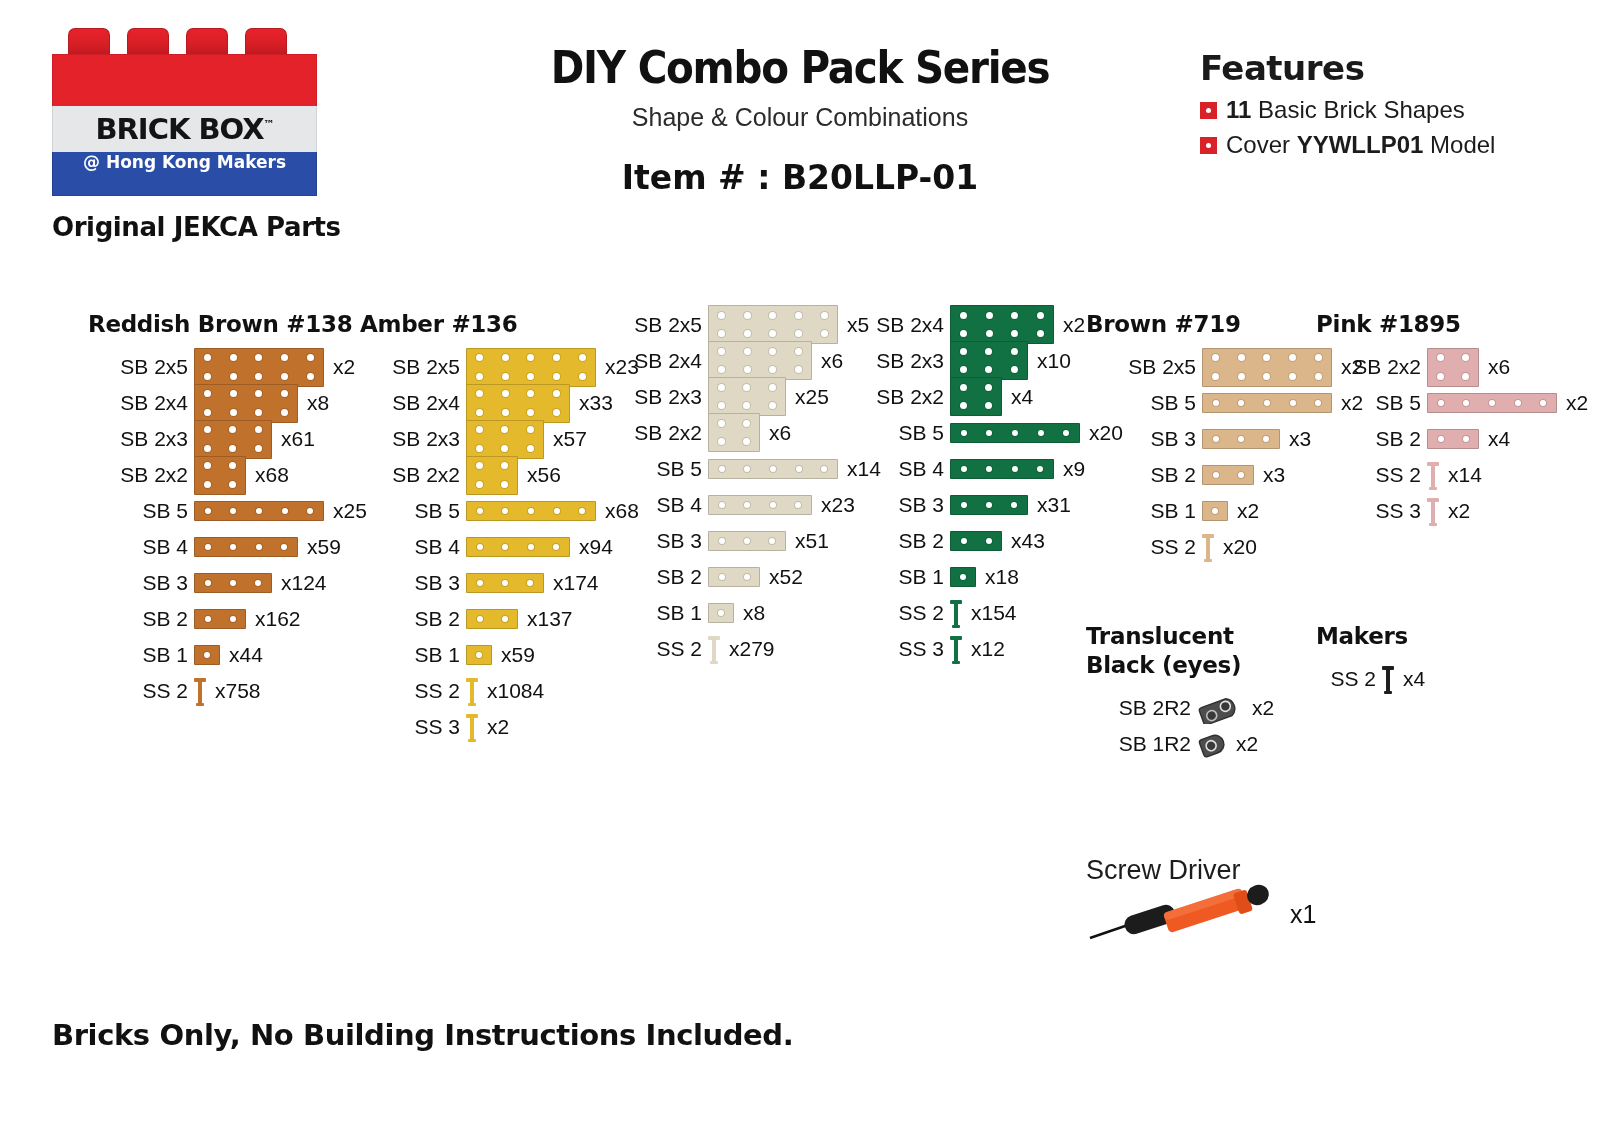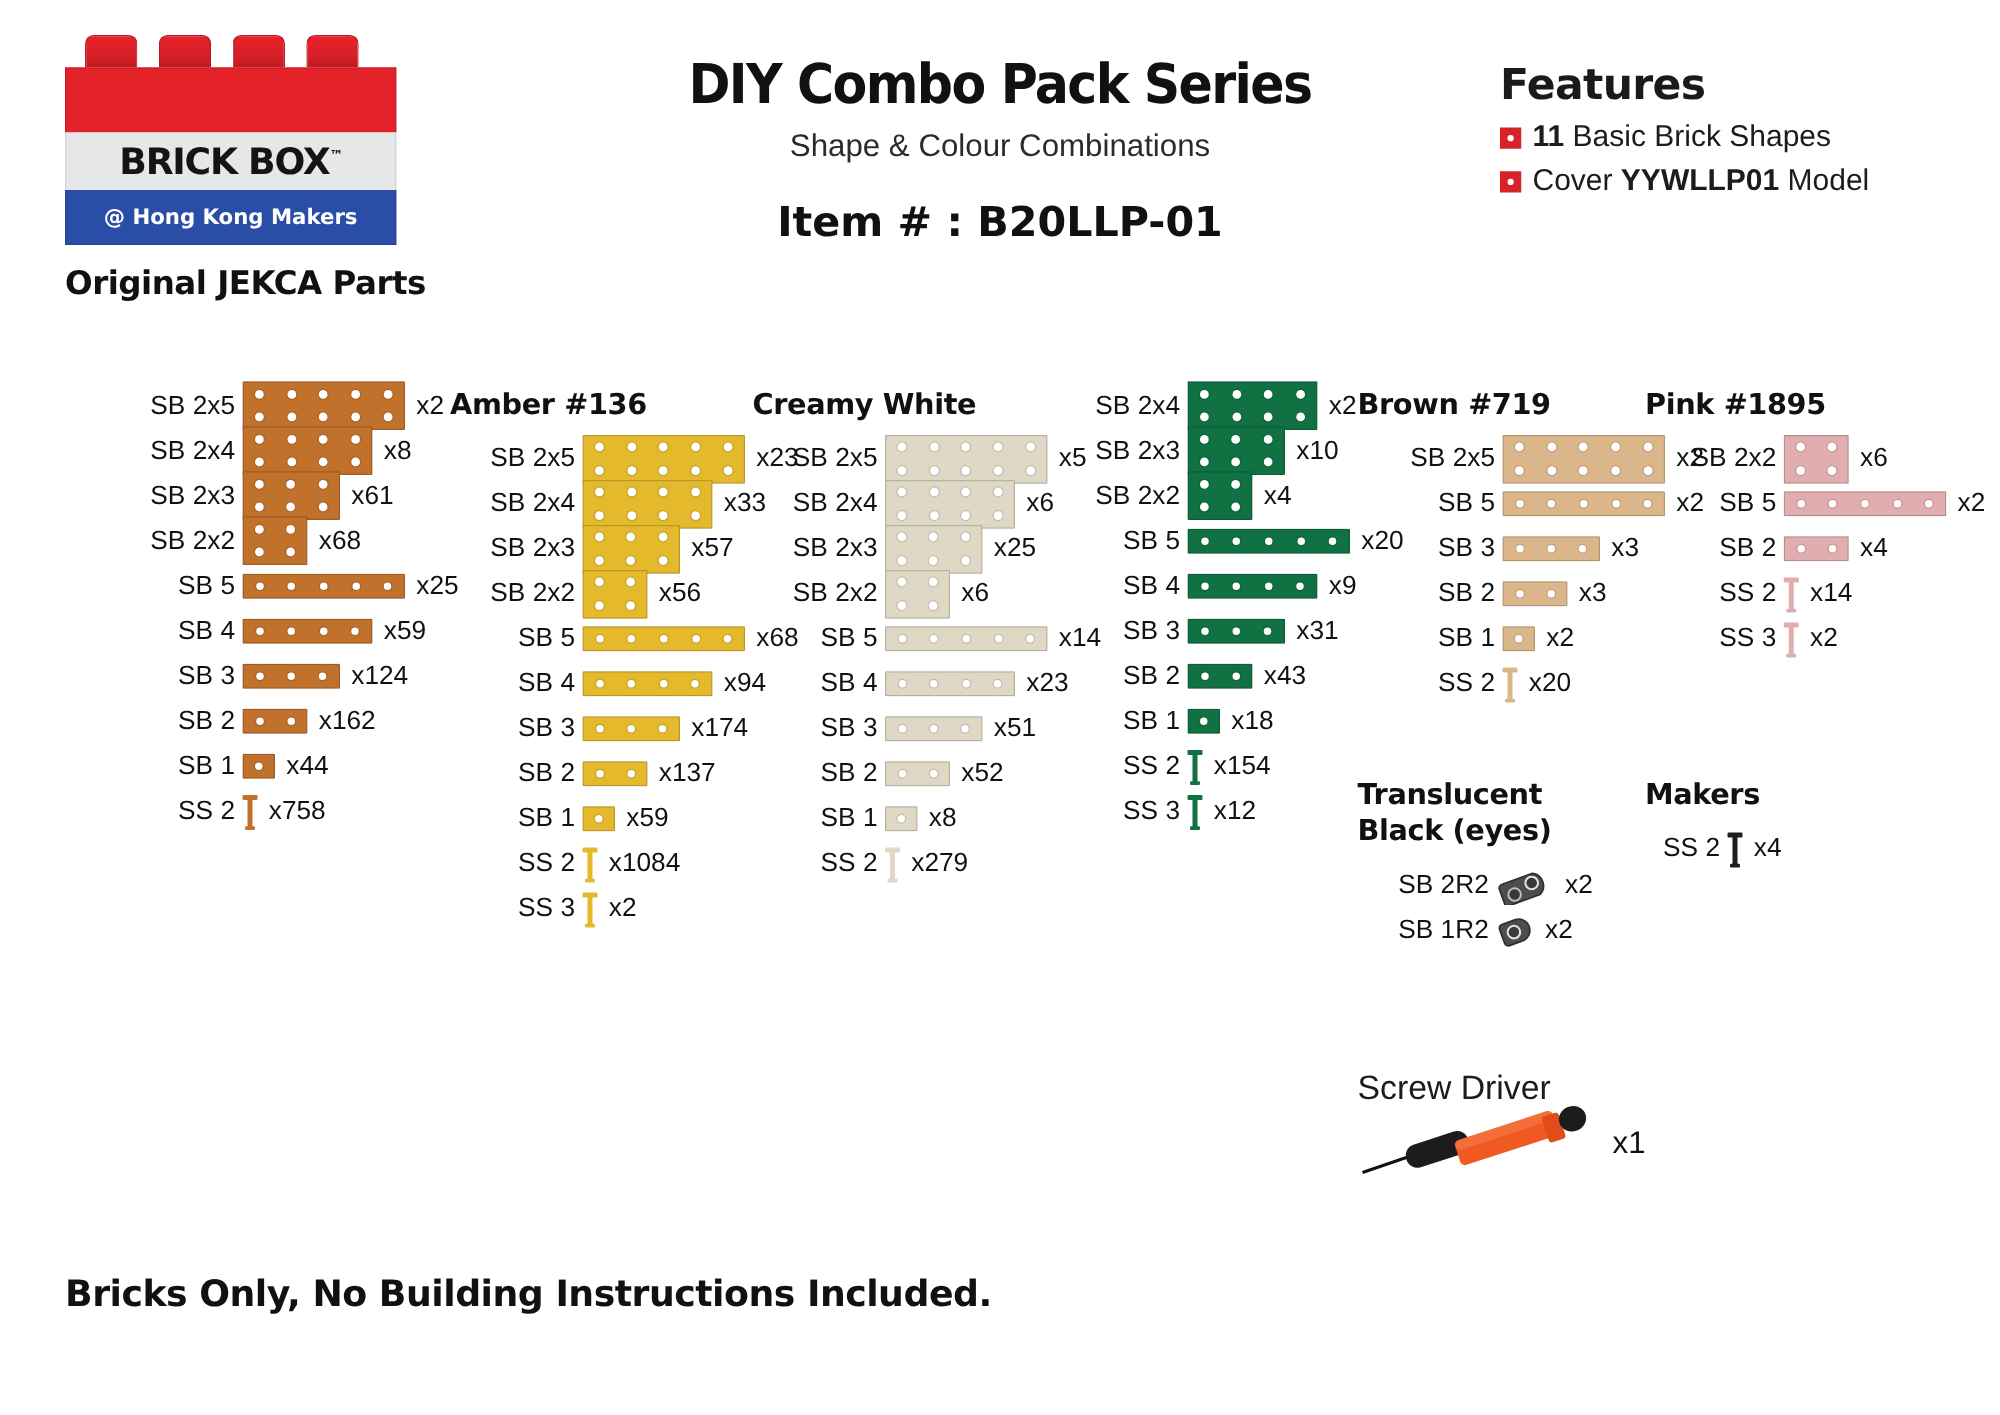--- a/index.html
+++ b/index.html
@@ -26,21 +26,21 @@
     box-sizing: border-box;
   }
   .band { width: 265px; box-sizing: border-box; }
   .band-red { height: 52px; background:#e3222a; border:1px solid #d01c24; border-bottom:none;}
   .band-white {
     height: 46px; background:#e6e7e8; border:1px solid #d3d4d5; border-top:none; border-bottom:none;
     display:flex; align-items:center; justify-content:center;
   }
   .band-blue {
     height: 44px; background:#2a4ea8; border:1px solid #24428f; border-top:none;
-    display:flex; align-items:center; justify-content:center;
+    display:flex; align-items:flex-start; justify-content:center;
   }
   .logo-name {
     font-weight: 900; font-size: 29px; letter-spacing: -1px; color:#141414;
     font-family:"DejaVu Sans", sans-serif; position:relative;
   }
   .logo-tm { font-size: 11px; vertical-align: super; font-weight:700; }
   .logo-sub { color:#fff; font-weight:800; font-size:17px; font-family:"DejaVu Sans", sans-serif; }
   .logo-caption {
     margin-top: 16px; font-weight: 900; font-size: 26px; letter-spacing:-0.4px;
     font-family:"DejaVu Sans", sans-serif; color:#111;
@@ -146,20 +146,21 @@
         <span class="feat-bullet" style="background: rgb(217, 33, 40);">
           <i></i>
         </span>
         <span>Cover <b>YYWLLP01</b> Model</span>
       </div>
     </div>
 </div>
 
 <div id="columns-root">
     <div class="col" style="left: 88px; top: 310px;">
+      <div class="col-title">Reddish Brown #138</div>
       <div class="part-row">
         <div class="part-label" style="width: 100px;">SB 2x5</div>
         <div class="part-art">
           <div class="plate" style="width: 130px; height: 39.52px; background: rgb(192, 113, 44); border: 1px solid rgba(0, 0, 0, 0.18); grid-template-columns: repeat(5, 1fr); grid-template-rows: repeat(2, 1fr);">
             <div class="cell">
               <div class="dot" style="width: 7px; height: 7px; background: rgb(255, 255, 255); box-shadow: rgba(0, 0, 0, 0.12) 0px 0px 0px 1px;"></div>
             </div>
             <div class="cell">
               <div class="dot" style="width: 7px; height: 7px; background: rgb(255, 255, 255); box-shadow: rgba(0, 0, 0, 0.12) 0px 0px 0px 1px;"></div>
             </div>
@@ -586,21 +587,20 @@
           <div class="screw">
             <div class="head" style="background: rgb(228, 185, 44);"></div>
             <div class="shaft" style="background: rgb(228, 185, 44);"></div>
             <div class="tip" style="background: rgb(228, 185, 44);"></div>
           </div>
         </div>
         <div class="part-qty">x2</div>
       </div>
     </div>
     <div class="col" style="left: 602px; top: 310px;">
-      <div class="col-title">Creamy White</div>
       <div class="part-row">
         <div class="part-label" style="width: 100px;">SB 2x5</div>
         <div class="part-art">
           <div class="plate" style="width: 130px; height: 39.52px; background: rgb(222, 216, 196); border: 1px solid rgba(0, 0, 0, 0.18); grid-template-columns: repeat(5, 1fr); grid-template-rows: repeat(2, 1fr);">
             <div class="cell">
               <div class="dot" style="width: 7px; height: 7px; background: rgb(255, 255, 255); box-shadow: rgba(0, 0, 0, 0.12) 0px 0px 0px 1px;"></div>
             </div>
             <div class="cell">
               <div class="dot" style="width: 7px; height: 7px; background: rgb(255, 255, 255); box-shadow: rgba(0, 0, 0, 0.12) 0px 0px 0px 1px;"></div>
             </div>

